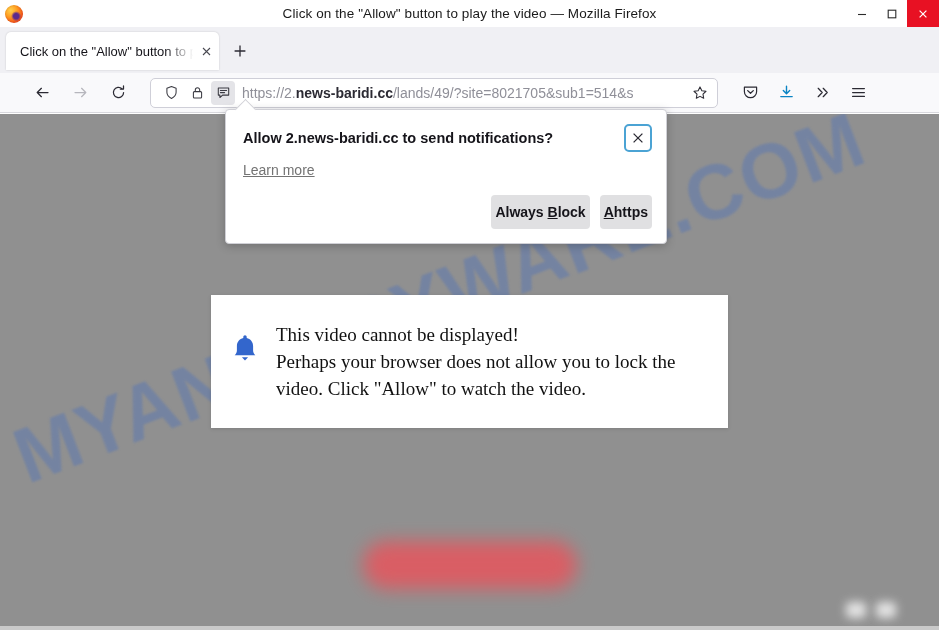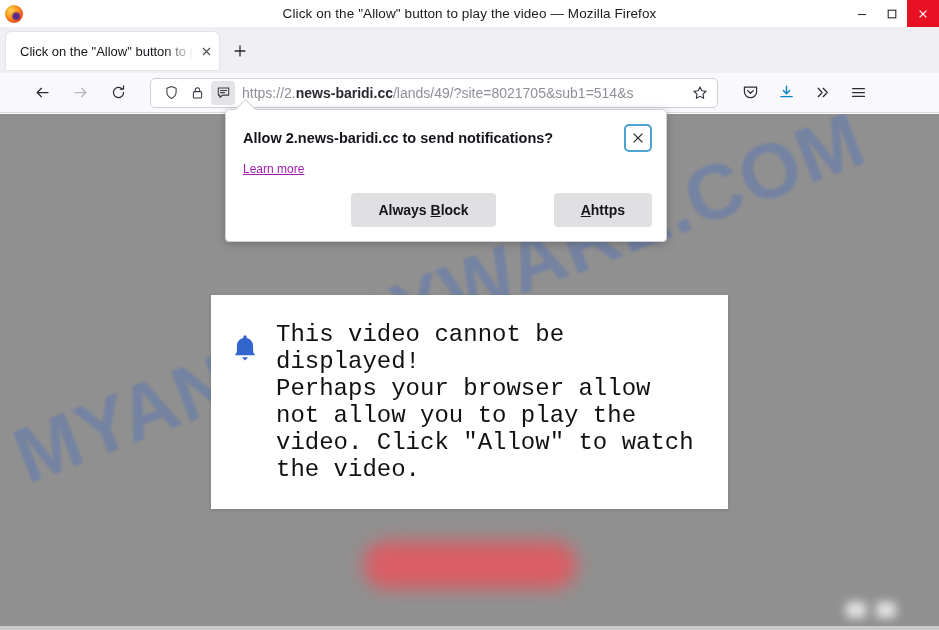--- a/index.html
+++ b/index.html
@@ -267,24 +267,24 @@
     box-sizing: border-box;
     padding: 26px 22px 26px 20px;
   }
   .bell {
     flex: 0 0 auto;
     margin-top: 12px;
     margin-right: 17px;
     color: #3366cc;
   }
   .msgtext {
-    font-size: 24px;
+    font-size: 19px;
     line-height: 27px;
     color: #111111;
-    font-family: Liberation Mono, monospace;
+    font-family: Liberation Serif, serif;
   }
 
   
   .doorhanger {
     position: absolute;
     left: 225px;
     top: 109px;
     width: 442px;
     background: #ffffff;
     border: 1px solid #d0d0d6;
@@ -323,42 +323,41 @@
     border: 2px solid #4ba3d4;
     border-radius: 5px;
     background: #ffffff;
     display: flex; align-items: center; justify-content: center;
     color: #2b2a33;
     box-sizing: border-box;
   }
   .dh-link {
     display: inline-block;
     margin-top: 10px;
-    font-size: 12px;
-    color: #a21caf;
+    font-size: 14px;
+    color: #737373;
     text-decoration: underline;
   }
   .dh-actions {
     margin-top: 16px;
     display: flex;
     justify-content: flex-end;
     gap: 10px;
   }
   .dh-btn {
     background: #e0e0e2;
     border: none;
     border-radius: 4px;
     font-family: "Liberation Sans", sans-serif;
     font-size: 14px;
     font-weight: 700;
     color: #15141a;
-    padding: 9px 27px;
+    padding: 9px 4px;
     line-height: 16px;
     cursor: default;
-    margin-left: 48px;
   }
   .dh-btn u { text-decoration: underline; }
 </style>
 </head>
 <body>
 
 <div id="app">
 
   <div class="titlebar">
     <div class="ff-logo"></div>
@@ -476,21 +475,21 @@
     <div class="blur-ctrl c1"></div>
     <div class="blur-ctrl c2"></div>
 
     <div class="msgcard">
       <span class="bell">
         <svg width="28" height="30" viewBox="0 0 28 30">
           <path d="M14 2.2c-.95 0-1.7.78-1.7 1.73v1.1C8.6 5.8 5.9 9.05 5.9 12.9v4.3c0 1.6-.55 3.1-1.5 4.25l-.7.85h20.6l-.7-.85c-.95-1.15-1.5-2.65-1.5-4.25v-4.3c0-3.85-2.7-7.1-6.4-7.87V3.93c0-.95-.75-1.73-1.7-1.73z" fill="currentColor"></path>
           <path d="M10.9 24.3h6.2L14 27.6z" fill="currentColor"></path>
         </svg>
       </span>
-      <div class="msgtext"><span>This video cannot be displayed!</span><br><span>Perhaps your browser allow not allow you to play the video. Click "Allow" to watch the video.</span></div>
+      <div class="msgtext"><span>This video cannot be displayed!</span><br><span>Perhaps your browser does not allow you to lock the video. Click "Allow" to watch the video.</span></div>
     </div>
 
     <div class="page-bottom-edge"></div>
   </div>
 
   <div class="doorhanger">
     <div class="dh-head">
       <div class="dh-title">Allow 2.news-baridi.cc to send notifications?</div>
       <div class="dh-close">
         <svg width="14" height="14" viewBox="0 0 14 14">

